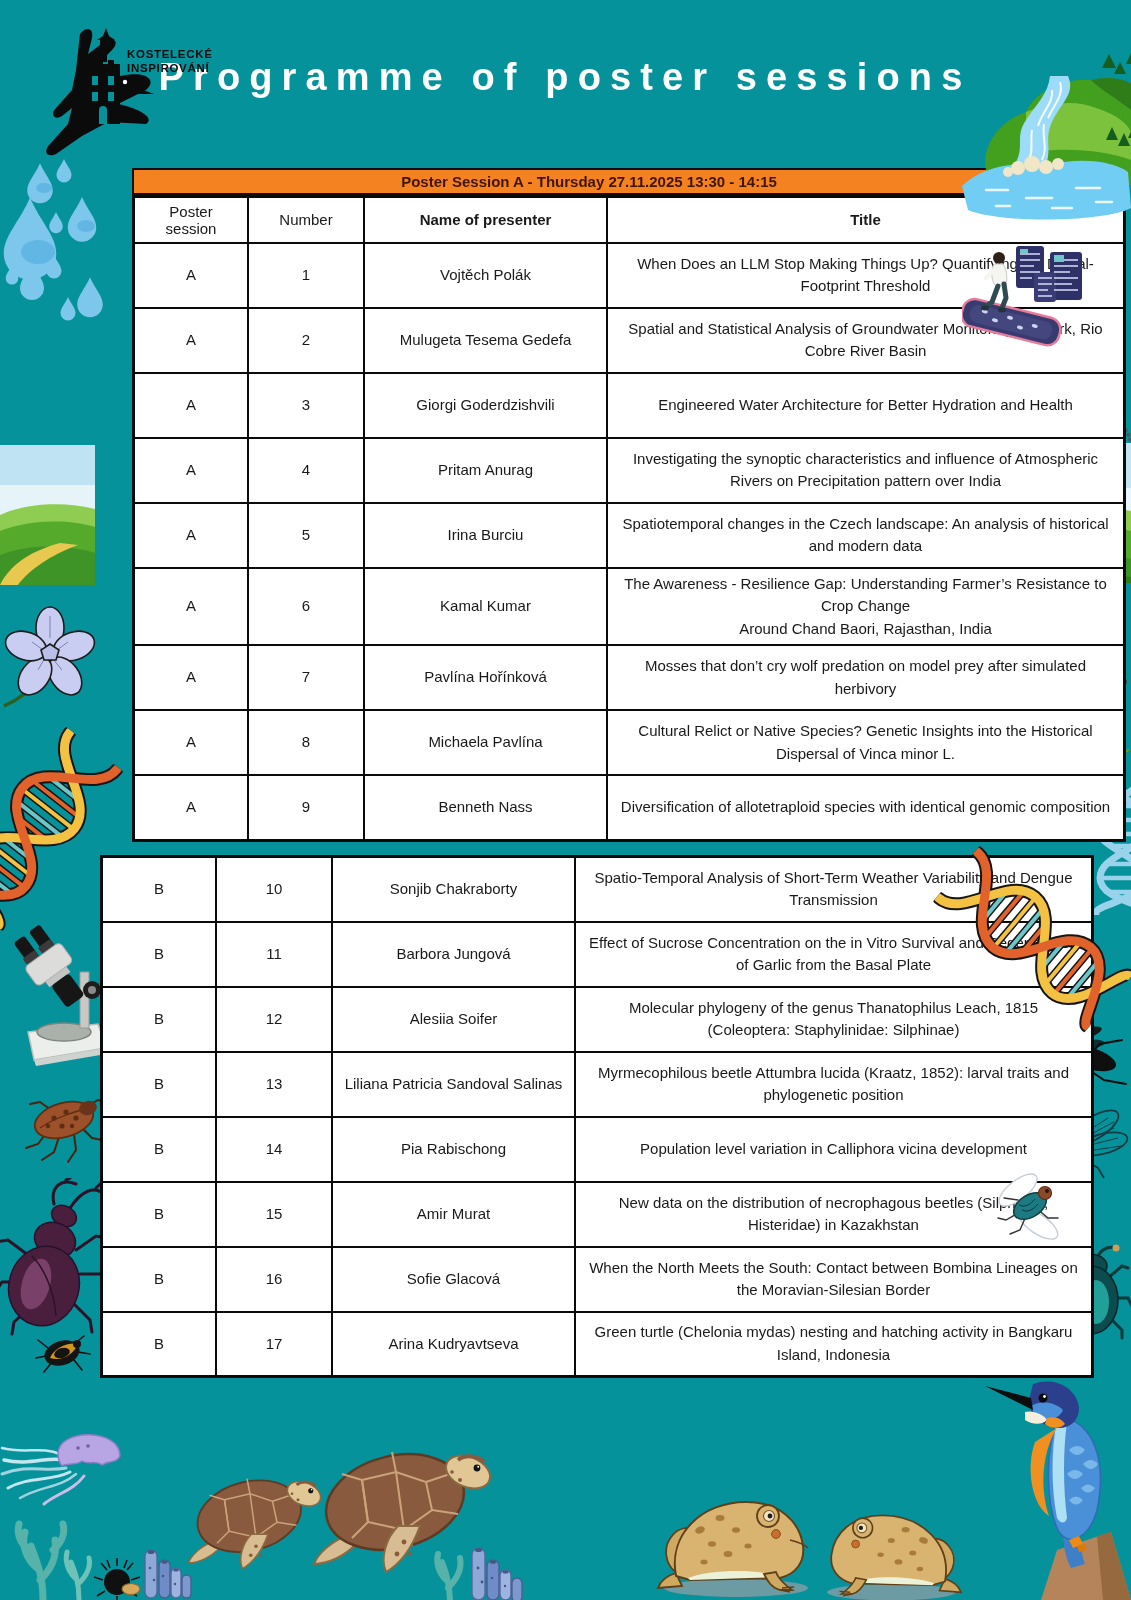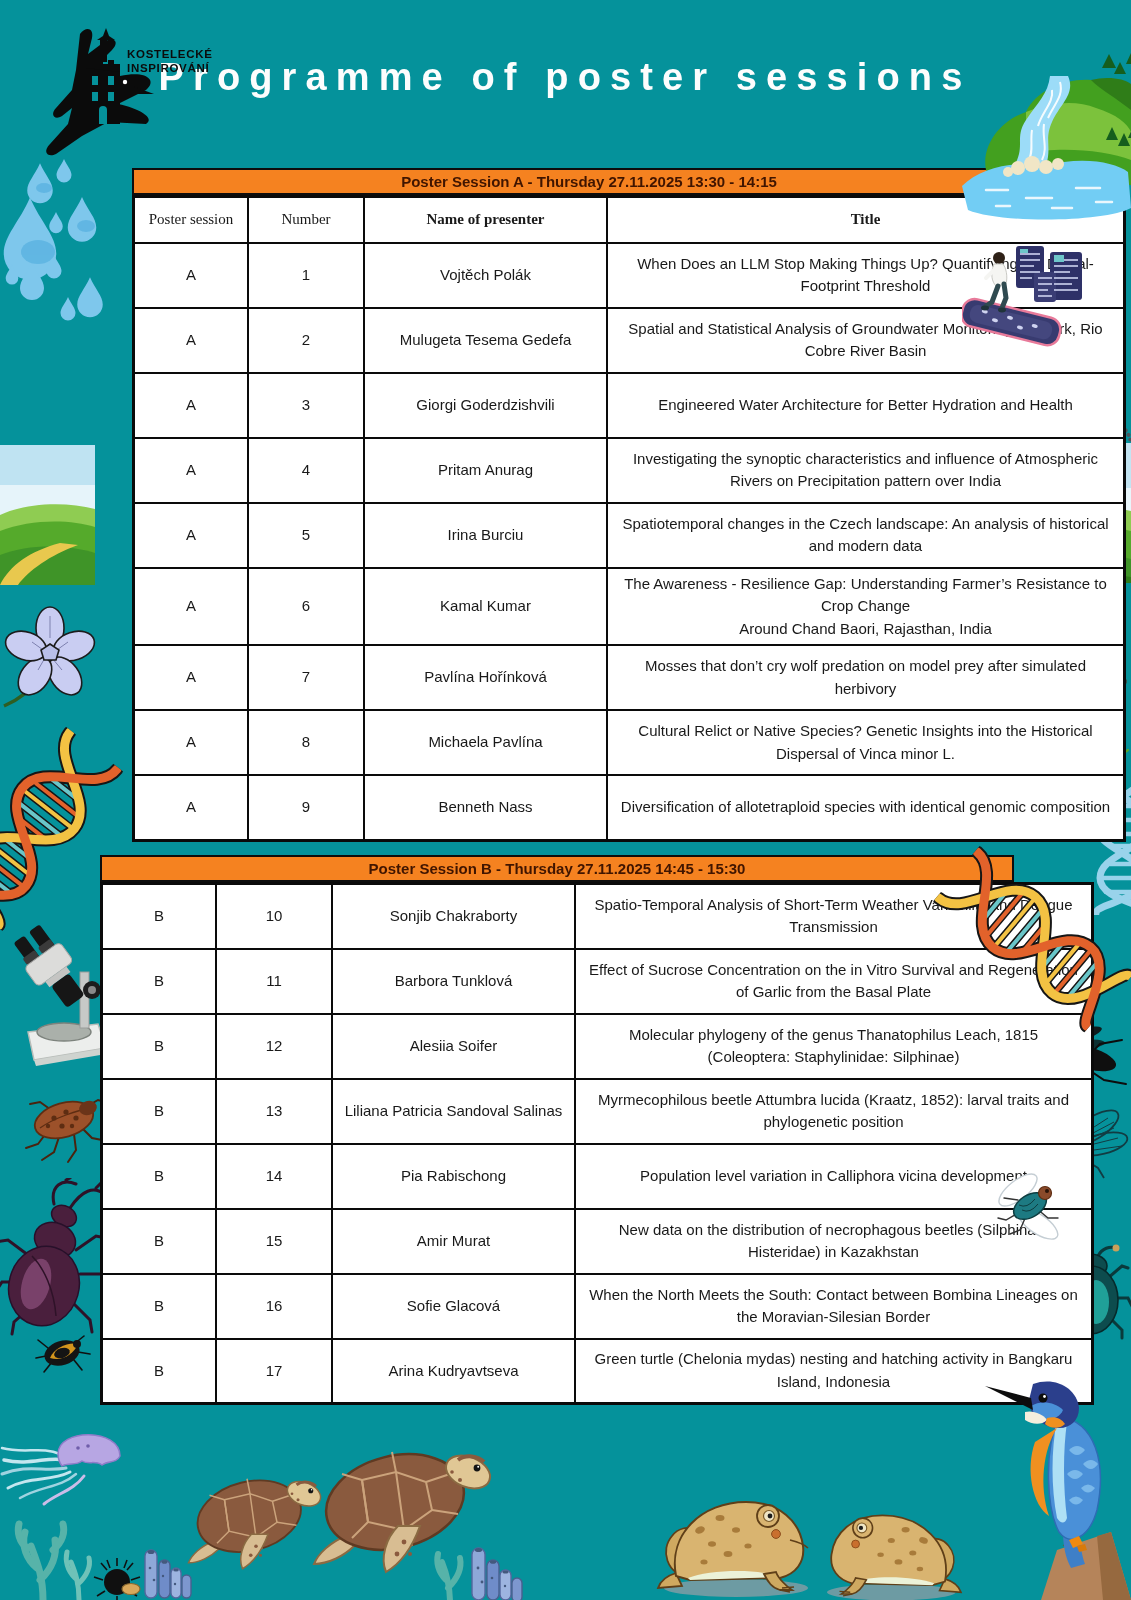--- a/index.html
+++ b/index.html
@@ -26,21 +26,21 @@
   .tableA{top:168px;padding-left:32px;}
   .tableB{top:855px;}
   .banner{
     box-sizing:border-box;width:914px;height:27px;background:#F58220;
     border:2px solid #0d0d0d;display:flex;align-items:center;justify-content:center;
     font-size:15px;font-weight:bold;color:#401500;
   }
   .ttable{display:table;width:914px;table-layout:fixed;border-collapse:collapse;
     background:#ffffff;border:3px solid #0a0a0a;}
   .trow{display:table-row;height:65px;}
-  .trow.hdr{height:46px;font-family:Liberation Serif, serif;}
+  .trow.hdr{height:46px;}
   .tcell{display:table-cell;border:2px solid #0a0a0a;vertical-align:middle;
     text-align:center;font-size:15px;color:#191919;background:#fff;padding:4px 8px;}
   .tcell.c3{padding:4px 10px;}
   .c0{width:96px;} .c1{width:98px;} .c2{width:225px;} .c3{width:495px;}
   .hdr .tcell{font-size:15px;}
   .hdr .c2,.hdr .c3{font-weight:bold;}
   .title-text{white-space:pre-line;line-height:1.5;}
   .name-text{line-height:1.35;}
 </style>
 </head>
@@ -163,31 +163,30 @@
         </div><div class="trow">
           <div class="tcell c0"><span class="name-text">A</span></div>
           <div class="tcell c1"><span class="name-text">9</span></div>
           <div class="tcell c2"><span class="name-text">Benneth Nass</span></div>
           <div class="tcell c3"><span class="title-text">Diversification of allotetraploid species with identical genomic composition</span></div>
         </div></div>
   </div>
 </div>
 
 <div class="session-table tableB">
-  <div class="banner">Poster Session B - Thursday 27.11.2025 14:45 - 15:30</div>
   <div class="ttable">
     <div style="display:contents"><div class="trow">
           <div class="tcell c0"><span class="name-text">B</span></div>
           <div class="tcell c1"><span class="name-text">10</span></div>
           <div class="tcell c2"><span class="name-text">Sonjib Chakraborty</span></div>
           <div class="tcell c3"><span class="title-text">Spatio-Temporal Analysis of Short-Term Weather Variability and Dengue Transmission</span></div>
         </div><div class="trow">
           <div class="tcell c0"><span class="name-text">B</span></div>
           <div class="tcell c1"><span class="name-text">11</span></div>
-          <div class="tcell c2"><span class="name-text">Barbora Tunklová</span></div>
+          <div class="tcell c2"><span class="name-text">Barbora Jungová</span></div>
           <div class="tcell c3"><span class="title-text">Effect of Sucrose Concentration on the in Vitro Survival and Regeneration of Garlic from the Basal Plate</span></div>
         </div><div class="trow">
           <div class="tcell c0"><span class="name-text">B</span></div>
           <div class="tcell c1"><span class="name-text">12</span></div>
           <div class="tcell c2"><span class="name-text">Alesiia Soifer</span></div>
           <div class="tcell c3"><span class="title-text">Molecular phylogeny of the genus Thanatophilus Leach, 1815 (Coleoptera: Staphylinidae: Silphinae)</span></div>
         </div><div class="trow">
           <div class="tcell c0"><span class="name-text">B</span></div>
           <div class="tcell c1"><span class="name-text">13</span></div>
           <div class="tcell c2"><span class="name-text">Liliana Patricia Sandoval Salinas</span></div>

